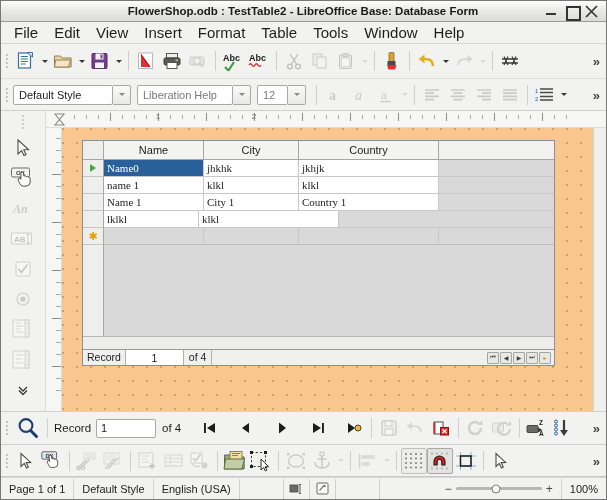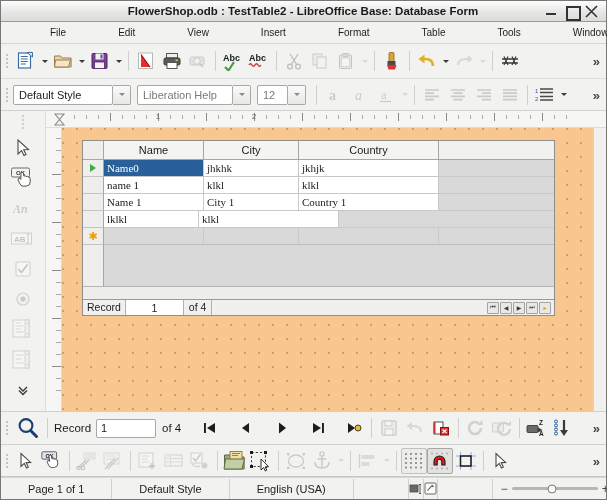--- a/index.html
+++ b/index.html
@@ -47,22 +47,22 @@
 
   
   .menubar {
     height: 22px; flex: 0 0 22px;
     display: flex; align-items: center;
     background: #f2f2f0;
     border-bottom: 1px solid #d6d6d4;
     padding-left: 5px;
   }
   .menu-item {
-    padding: 3px 8px; font-size: 10px; color: #1e1e1e;
-    cursor: default; border-radius: 2px; margin-left: 36px;
+    padding: 3px 8px; font-size: 15px; color: #1e1e1e;
+    cursor: default; border-radius: 2px;
   }
 
   
   .toolbar {
     display: flex; align-items: center;
     background: #f2f2f0;
     border-bottom: 1px solid #dedede;
     padding-left: 3px;
     position: relative;
   }
@@ -160,21 +160,21 @@
   .form-canvas {
     flex: 1; position: relative; overflow: hidden;
     background:
       radial-gradient(circle at 1px 1px, rgba(150,110,70,.45) 0.8px, transparent 1px) 0 0/14px 14px,
       #f9c690;
   }
 
   
   .gridctl {
     position: absolute; left: 20px; top: 12px;
-    width: 473px; height: 176px;
+    width: 473px; height: 226px;
     border: 1px solid #8e8e8c;
     background: #d9d9d9;
     display: flex; flex-direction: column;
     font-size: 11px;
   }
   .grid-scroll { flex: 1; display: flex; flex-direction: column; min-height: 0; overflow: hidden; }
   .grid-head { display: flex; height: 19px; flex: 0 0 19px; background: #eeeeec; }
   .gh-corner {
     width: 21px; flex: 0 0 21px; background: #eeeeec;
     border-right: 1px solid #a6a6a4; border-bottom: 1px solid #a6a6a4;
@@ -253,21 +253,21 @@
 
   
   .tb-design { height: 32px; flex: 0 0 32px; border-bottom: 1px solid #c8c8c6; }
 
   
   .statusbar {
     height: 22px; flex: 0 0 22px; background: #f2f2f0;
     border-top: 1px solid #d6d6d4;
     display: flex; align-items: center; font-size: 11px; color: #1c1c1c;
   }
-  .sb-cell { padding: 0 27px; border-right: 1px solid #d0d0ce; line-height: 20px; height: 20px; white-space: nowrap; }
+  .sb-cell { padding: 0 8px; border-right: 1px solid #d0d0ce; line-height: 20px; height: 20px; white-space: nowrap; }
   .sb-cell.icon { display: flex; align-items: center; justify-content: center; padding: 0; width: 26px; }
   .sb-cell.blank { width: 44px; }
   .sb-spacer { flex: 1; }
   .zoomslider { display: flex; align-items: center; gap: 4px; padding: 0 8px; }
   .zs-line { width: 86px; height: 3px; background: #b6b6b4; border-radius: 2px; position: relative; }
   .zs-knob {
     position: absolute; left: 47%; top: 50%; transform: translate(-50%,-50%);
     width: 9px; height: 9px; border-radius: 50%;
     background: #fafafa; border: 1px solid #7a7a78; cursor: pointer;
   }

